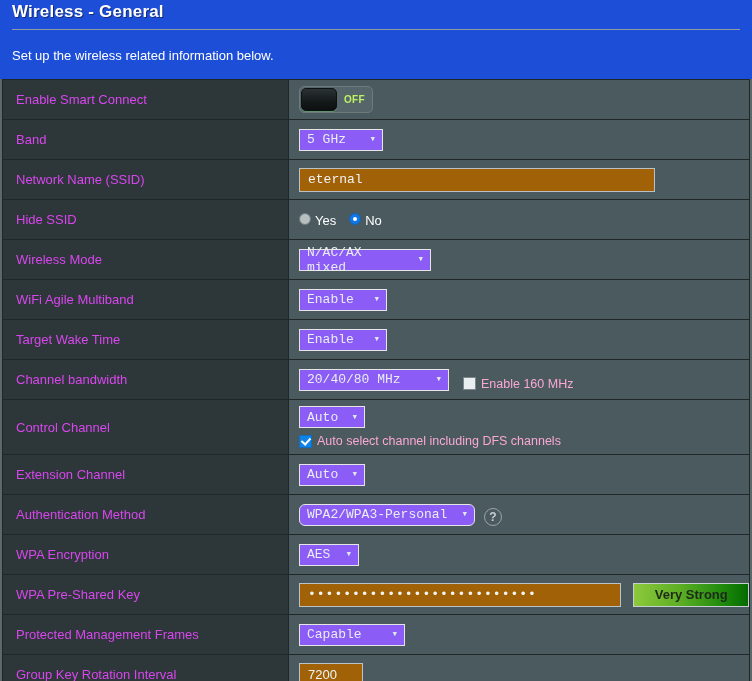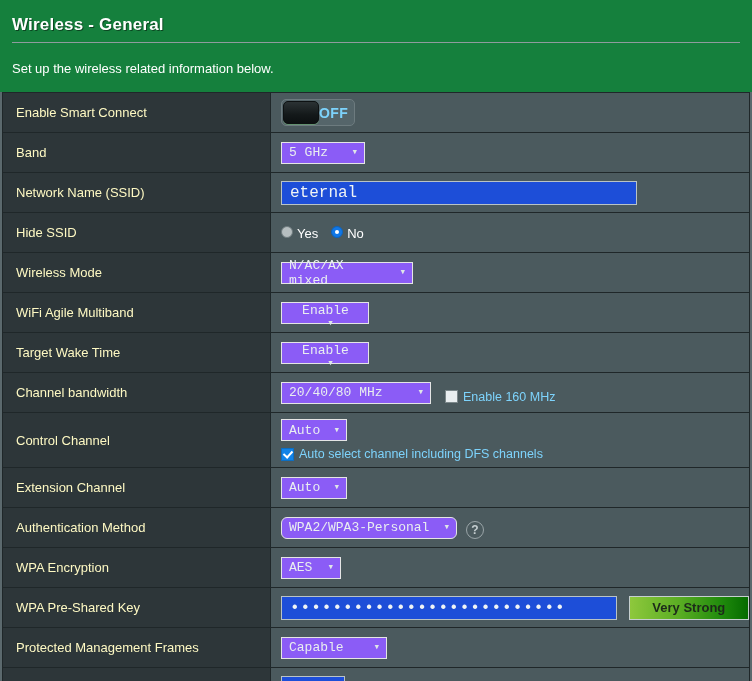--- a/index.html
+++ b/index.html
@@ -10,22 +10,22 @@
   body {
     width: 752px;
     height: 681px;
     font-family: "Liberation Sans", sans-serif;
     overflow: hidden;
     position: relative;
   }
 
   
   #page-header {
-    padding: 13px 12px 0 12px;
-    background: #15803d;
+    padding: 0 12px 0 12px;
+    background: #1d4ed8;
   }
   #page-title {
     font-size: 17px;
     font-weight: bold;
     color: #ffffff;
     letter-spacing: 0.2px;
     padding: 2px 0 7px 0;
     text-shadow: 1px 1px 0 rgba(0,0,0,0.45);
   }
   #title-divider {
@@ -48,23 +48,23 @@
     border-left: 1px solid #1f2729;
     border-right: 1px solid #1f2729;
     table-layout: fixed;
   }
   #settings-table tr {
     border-bottom: 1px solid #1f2729;
   }
   td.label-cell {
     width: 254px;
     background: #2d3639;
-    color: #fef9c3;
+    color: #d946ef;
     font-size: 13px;
-    padding: 8px 0 8px 13px;
+    padding: 8px 18px 8px 13px;
     vertical-align: middle;
     border-right: 1px solid #1f2729;
     height: 23px;
     margin-top: 45px;
   }
   td.value-cell {
     background: #4b5a5e;
     padding: 6px 0 6px 10px;
     vertical-align: middle;
   }
@@ -86,33 +86,33 @@
     vertical-align: middle;
   }
   .sel .chev {
     margin-left: 10px;
     font-size: 11px;
     line-height: 1;
     color: #dfe6e8;
   }
   .sel.w-band      { width: 84px; }
   .sel.w-mode      { width: 132px; }
-  .sel.w-enable    { width: 88px; flex-direction: column; }
+  .sel.w-enable    { width: 88px; }
   .sel.w-bw        { width: 150px; }
   .sel.w-auto      { width: 66px; }
   .sel.w-auth      { width: 176px; border-radius: 6px; }
   .sel.w-aes       { width: 60px; }
   .sel.w-pmf       { width: 106px; }
 
   .txt {
-    background: #1d4ed8;
+    background: #a16207;
     border: 1px solid #b9c3c5;
     color: #f0f4f5;
     font-family: "Liberation Mono", monospace;
-    font-size: 16px;
+    font-size: 13px;
     height: 24px;
     line-height: 24px;
     padding: 0 8px;
     box-sizing: border-box;
     outline: none;
     vertical-align: middle;
   }
   .txt.w-ssid { width: 356px; }
   .txt.w-psk  { width: 356px; letter-spacing: 1px; }
   .txt.w-gkri {
@@ -140,23 +140,24 @@
     height: 23px;
     margin: 1px 0 1px 1px;
     border-radius: 5px;
     background: linear-gradient(180deg,#2b3234 0%,#14191a 60%,#0c1011 100%);
     border: 1px solid #0d1112;
     box-shadow: 0 1px 0 rgba(120,200,120,0.45);
     box-sizing: border-box;
   }
   .toggle .state {
     flex: 1;
-    font-size: 14px;
+    text-align: center;
+    font-size: 10px;
     font-weight: bold;
-    color: #7dd3fc;
+    color: #bef264;
     letter-spacing: 0.4px;
   }
 
   
   .radio-group { display: inline-flex; align-items: center; gap: 13px; }
   .radio-opt { display: inline-flex; align-items: flex-start; cursor: pointer; }
   .radio-dot {
     width: 12px; height: 12px;
     border-radius: 50%;
     background: #b6bec0;
@@ -195,21 +196,21 @@
   }
   .cb-box.on::after {
     content: "";
     position: absolute;
     left: 3px; top: 0px;
     width: 4px; height: 7px;
     border: solid #ffffff;
     border-width: 0 2px 2px 0;
     transform: rotate(42deg);
   }
-  .cb-label { font-size: 12.5px; color: #7dd3fc; }
+  .cb-label { font-size: 12.5px; color: #f9a8d4; }
 
   
   .help-icon {
     display: inline-flex;
     align-items: center;
     justify-content: center;
     width: 18px; height: 18px;
     border-radius: 50%;
     border: 1.5px solid #9aa5a8;
     color: #c6cfd1;

